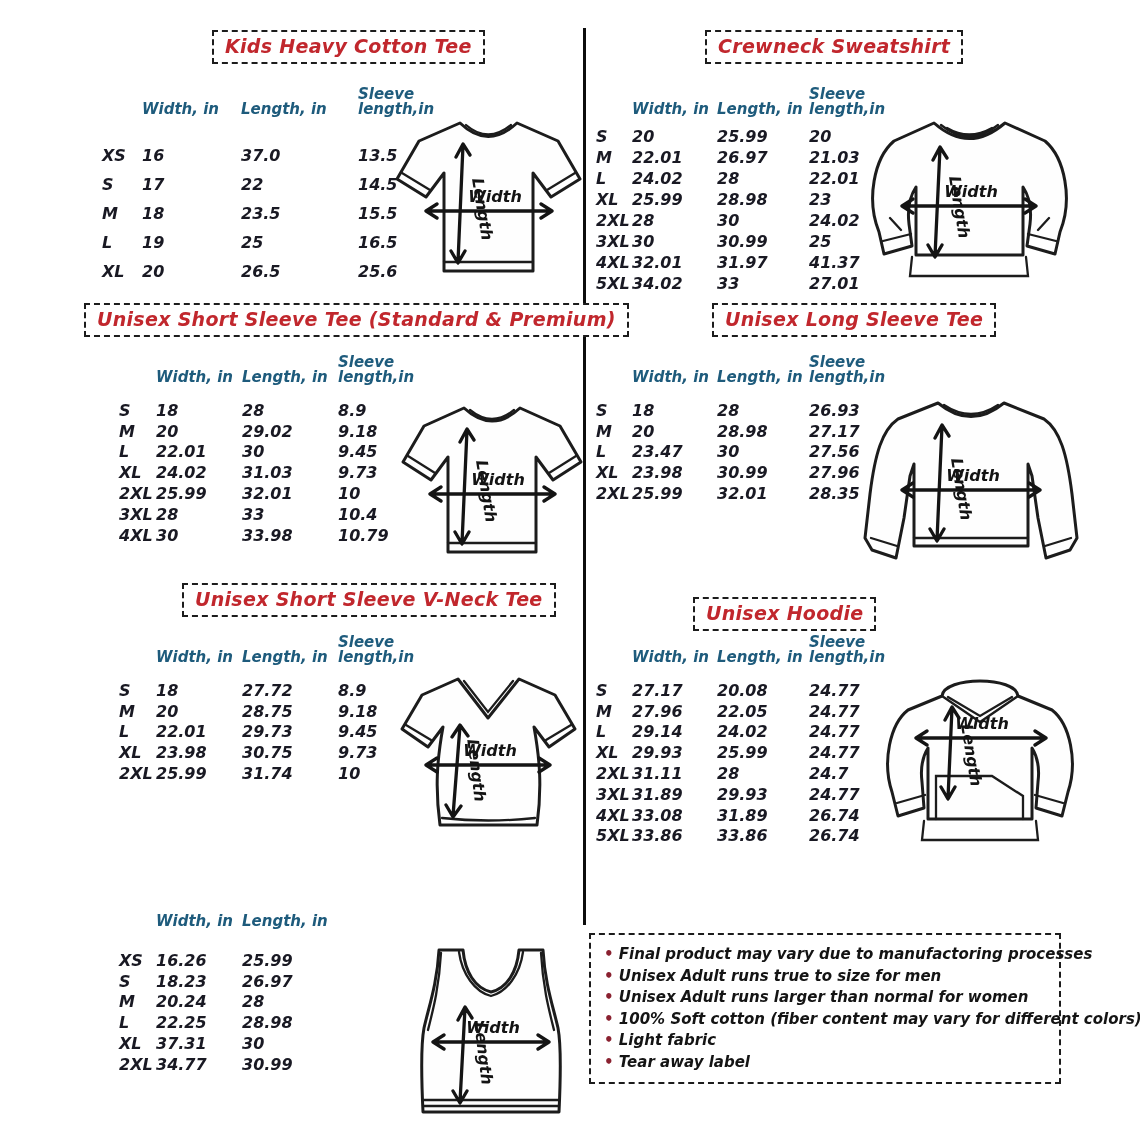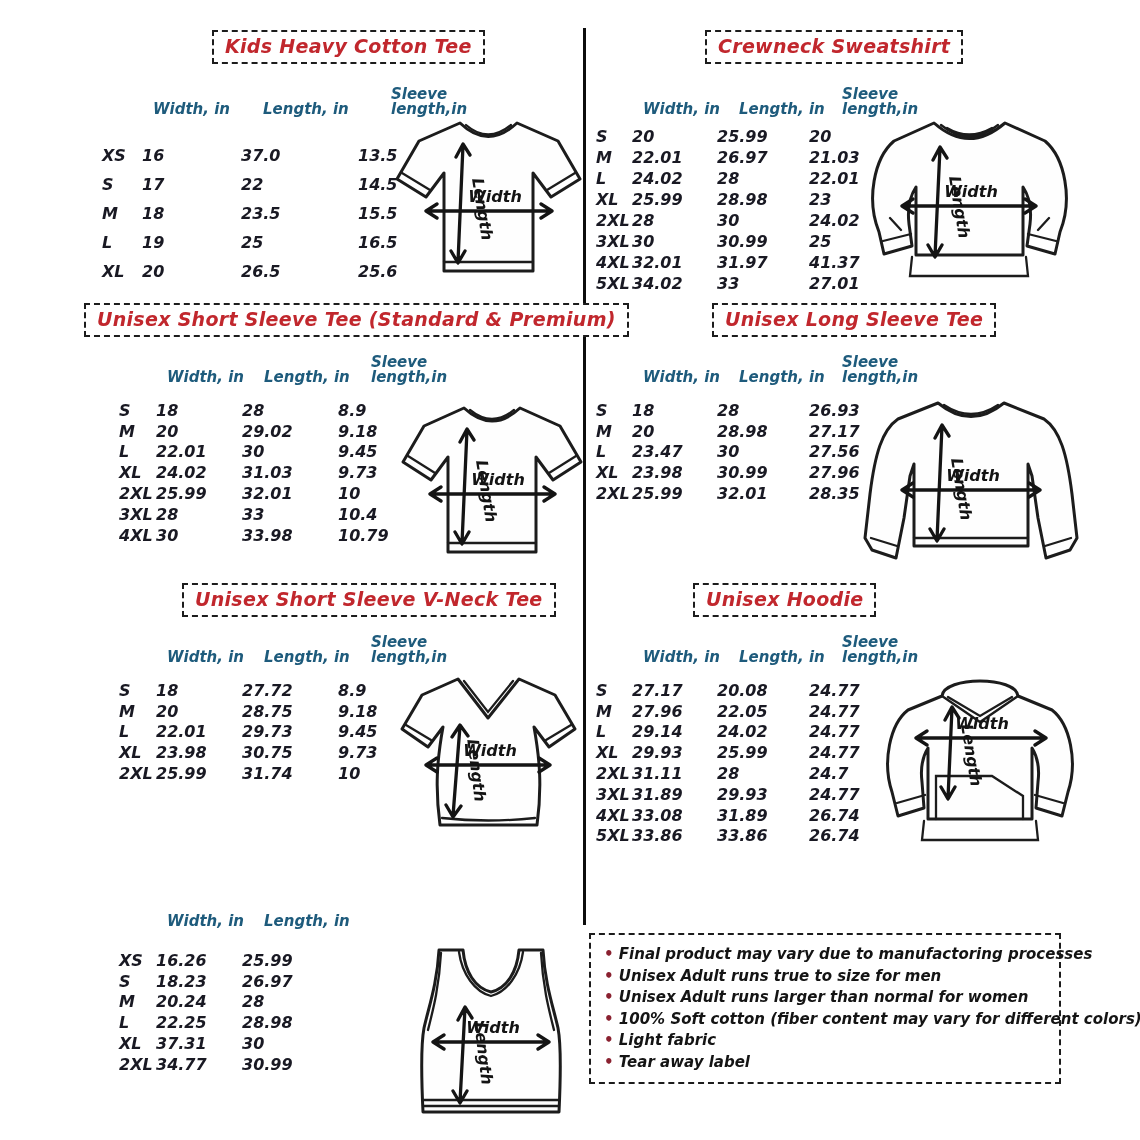--- a/index.html
+++ b/index.html
@@ -8,21 +8,21 @@
     font-family:"DejaVu Sans","Liberation Sans",sans-serif;overflow:hidden;font-style:italic;
   }
   .divider{position:absolute;background:#0d0d0d;}
   .title-box{
     position:absolute;display:inline-block;border:2px dashed #1c1c1c;background:#fff;
     padding:3px 11px 5px;font-size:19px;font-weight:bold;color:#c1272d;white-space:nowrap;
     letter-spacing:.3px;
   }
   .table{position:absolute;}
   .table .thead,.table .trow{display:grid;grid-template-columns:var(--cols);}
-  .table .thead{height:36px;align-items:end;gap:11px;}
+  .table .thead{height:36px;align-items:end;}
   .table.hshort .thead{height:24px;}
   .thead span{
     color:#1e5b7c;font-size:15px;font-weight:bold;white-space:pre-line;line-height:1.05;
     padding-bottom:2px;
   }
   .rows{margin-top:var(--mt,10px);}
   .trow{height:var(--rh,20.8px);align-items:center;}
   .cell{color:#191923;font-size:16px;font-weight:bold;white-space:nowrap;}
   .garment{position:absolute;}
   .garment path.o{fill:#fefefe;stroke:#1c1c1c;stroke-width:3;stroke-linejoin:round;stroke-linecap:round;}
@@ -333,21 +333,21 @@
     <path class="o" d="M60,11 L24,27 L4,61 L30,79 L45,59 C39,92 37,120 42,157 L139,157 C144,120 142,92 136,59 L151,79 L177,61 L157,27 L121,11 L90,50 Z"></path>
     <path class="d" d="M66,13 L90,44 L115,13"></path>
     <path class="d" d="M8,57 L33,72 M173,57 L148,72"></path>
     <path class="d" d="M44,150 Q90,155 137,150"></path>
     <path class="a" d="M28,97 L152,97 M39,90 L28,97 L39,104 M141,90 L152,97 L141,104"></path>
     <path class="a" d="M62,58 L55,148 M54,69 L62,57 L70,68 M48,137 L55,149 L63,138"></path>
     <text x="92" y="88" text-anchor="middle">Width</text>
     <text x="73" y="103" text-anchor="middle" transform="rotate(83 73,103)">Length</text>
   </svg>
 
-  <div class="title-box" style="left:693px;top:583px;">Unisex Hoodie</div>
+  <div class="title-box" style="left:693px;top:597px;">Unisex Hoodie</div>
   <div class="table" style="left:596px;top:632px;--cols:36px 85px 92px 84px;--rh:20.8px;--mt:12px;">
     <div class="thead">
       <span></span>
       <span>Width, in</span>
       <span>Length, in</span>
       <span>Sleeve
 length,in</span>
     </div>
     <div class="rows">
         <div class="trow">

